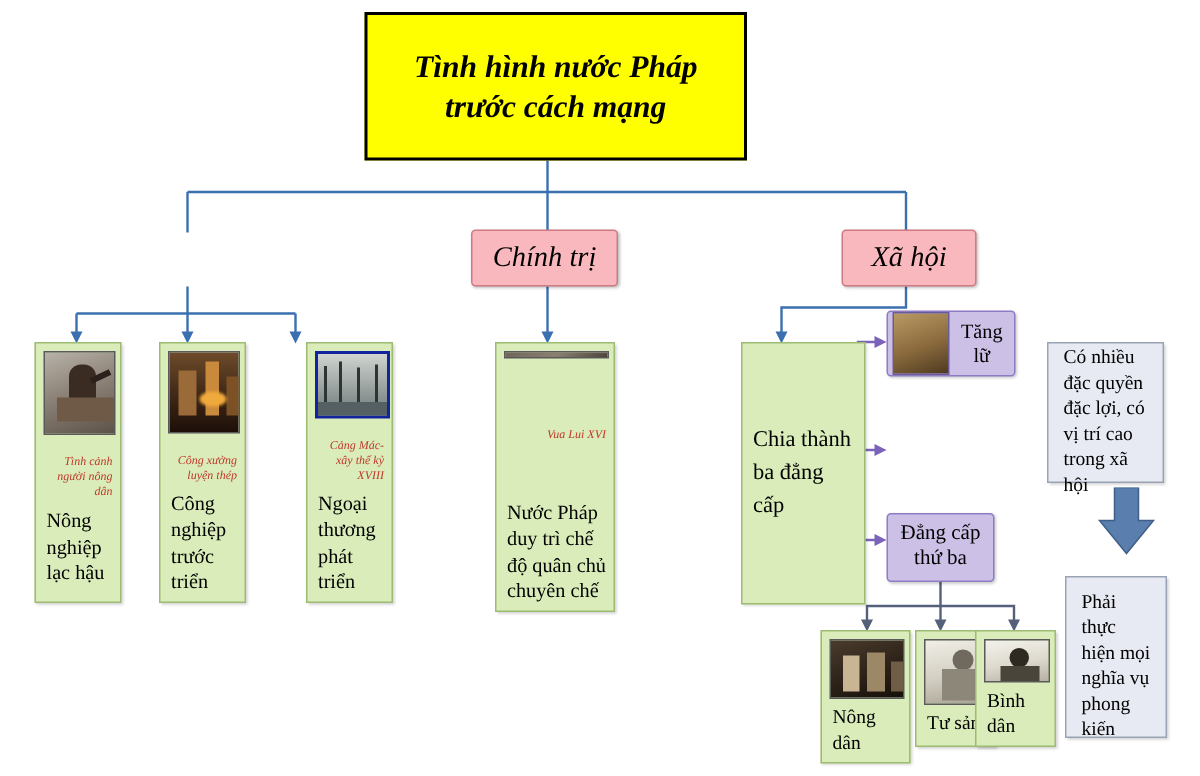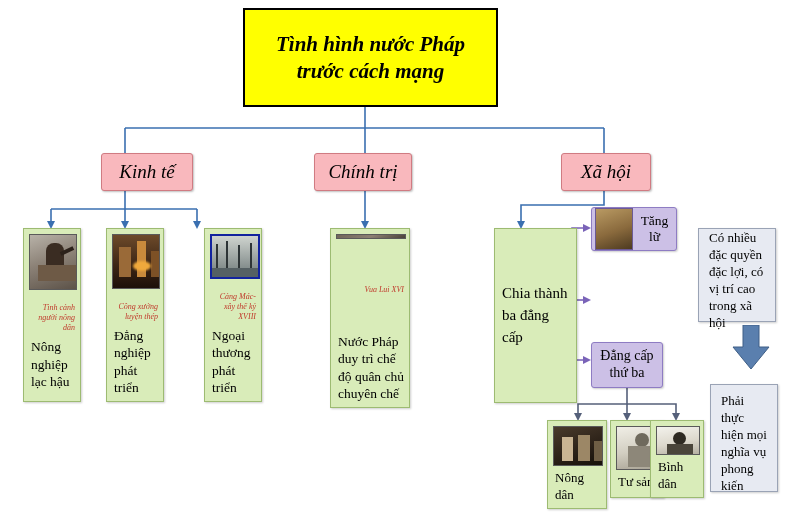--- a/index.html
+++ b/index.html
@@ -209,23 +209,20 @@
 
   <svg class="big-arrow" style="left:731px; top:325px;" width="40" height="46">
     <polygon points="12,0 28,0 28,22 38,22 20,44 2,22 12,22" fill="#5a7fae" stroke="#3f5f86" stroke-width="1"></polygon>
   </svg>
 
   <div class="node title-box" style="left:243px; top:8px; width:255px; height:99px;">
     <span>Tình hình nước Pháp</span>
     <span>trước cách mạng</span>
   </div>
 
-  <div class="node pink-box" style="left:101px; top:153px; width:92px; height:38px;">
-    <span>Kinh tế</span>
-  </div>
 
   <div class="node pink-box" style="left:314px; top:153px; width:98px; height:38px;">
     <span>Chính trị</span>
   </div>
 
   <div class="node pink-box" style="left:561px; top:153px; width:90px; height:38px;">
     <span>Xã hội</span>
   </div>
 
   <div class="node green-box" style="left:23px; top:228px; width:58px; height:174px;">
@@ -239,21 +236,21 @@
   </div>
 
   <div class="node green-box" style="left:106px; top:228px; width:58px; height:174px;">
     <div class="pic thin" style="background:linear-gradient(180deg,#6d4a2a 0%,#3a2414 60%,#1d1009 100%);">
       <i style="left:6px; top:12px; width:12px; height:30px; background:#9a6a38;"></i>
       <i style="left:24px; top:6px; width:9px; height:36px; background:#c98a3c;"></i>
       <i style="left:38px; top:16px; width:13px; height:26px; background:#7d5126;"></i>
       <i style="left:20px; top:26px; width:18px; height:10px; background:#f0a93c; border-radius:50%; filter:blur(1px);"></i>
     </div>
     <div class="cap">Công xưởng luyện thép</div>
-    <div class="body">Đẳng nghiệp phát triển</div>
+    <div class="body">Công nghiệp trước triển</div>
   </div>
 
   <div class="node green-box" style="left:204px; top:228px; width:58px; height:174px;">
     <div class="pic framed" style="background:linear-gradient(180deg,#cfd4cf 0%,#a9b0ad 40%,#6f7a7a 100%);">
       <i style="left:4px; top:8px; width:2px; height:24px; background:#2d3436;"></i>
       <i style="left:14px; top:5px; width:2px; height:27px; background:#2d3436;"></i>
       <i style="left:26px; top:9px; width:2px; height:23px; background:#2d3436;"></i>
       <i style="left:38px; top:7px; width:2px; height:25px; background:#2d3436;"></i>
       <i style="left:0px; top:32px; width:54px; height:18px; background:#556063;"></i>
     </div>

